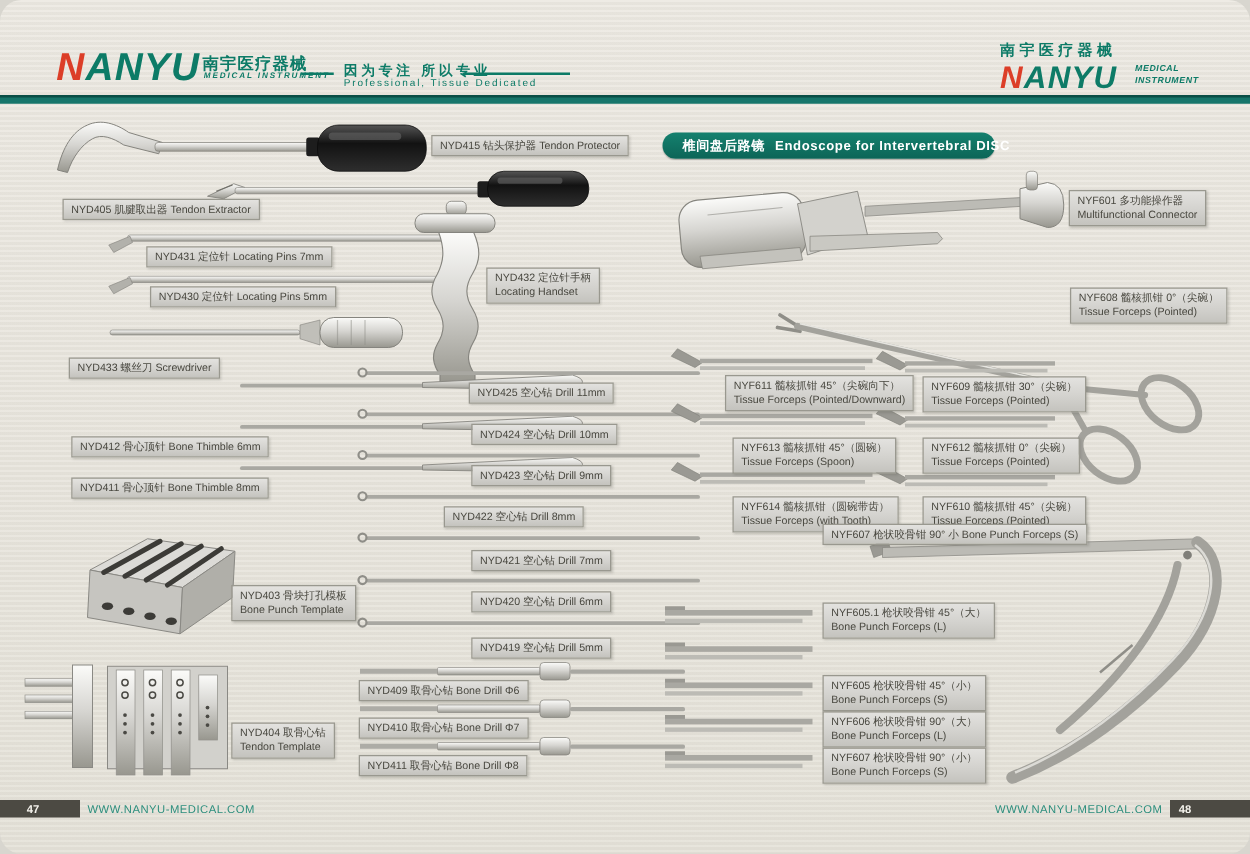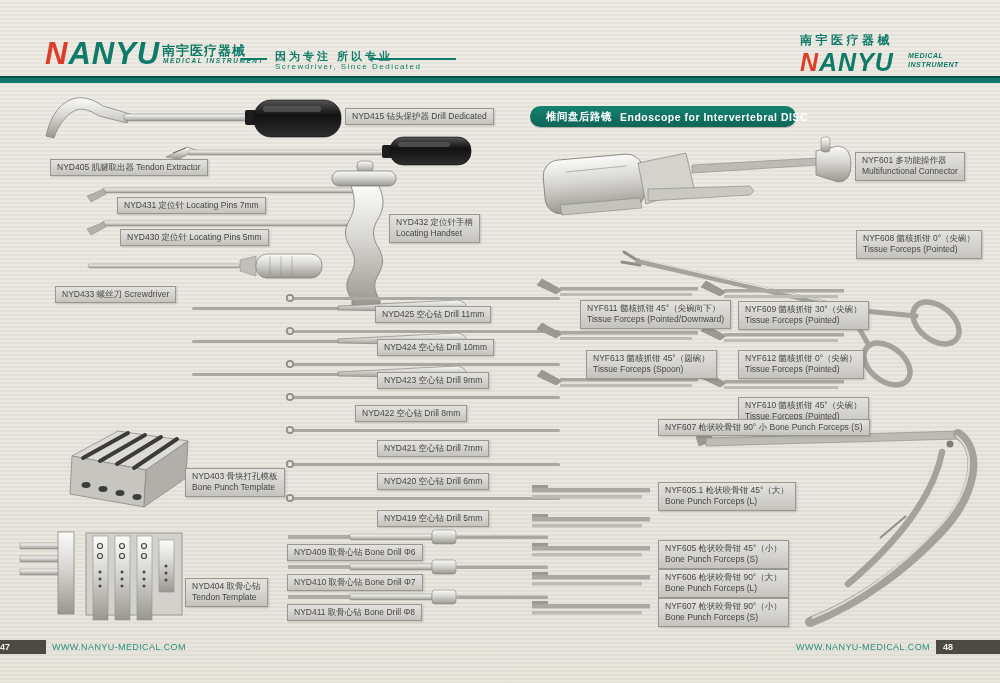--- a/index.html
+++ b/index.html
@@ -1,20 +1,20 @@
 <!DOCTYPE html>
 <html><head>
 <meta charset="utf-8">
 <style>
   html,body{margin:0;padding:0;}
   body{font-family:"Liberation Sans", sans-serif;background:#d8d6cf;}
   .page{position:relative;width:1000px;height:683px;overflow:hidden;
     background:
       repeating-linear-gradient(180deg, rgba(255,255,255,.06) 0 2px, rgba(110,108,98,.05) 2px 4px),
-      linear-gradient(180deg,#edeae3 0%,#e9e6de 55%,#e6e3da 100%);}
+      linear-gradient(180deg,#edeae3 0%,#e9e6de 55%,#e6e3da 100%); border-radius: 17px;}
   
   .top-rule{position:absolute;left:0;top:76px;width:1000px;height:5px;background:#16756a;border-top:2px solid #0a4f47;}
   .hdr-left{position:absolute;left:45px;top:36px;height:40px;}
   .brand-main{position:absolute;left:0;top:2px;font-size:31px;font-weight:bold;font-style:italic;letter-spacing:1px;color:#0d7b67;line-height:1;}
   .brand-main .n{color:#dc3e28;}
   .brand-cn{position:absolute;left:117px;top:6px;color:#0d7b67;font-weight:bold;font-size:13px;letter-spacing:1px;white-space:nowrap;}
   .brand-sub{position:absolute;left:118px;top:21px;color:#0d7b67;font-weight:bold;font-style:italic;font-size:6.5px;letter-spacing:1.5px;white-space:nowrap;}
   .tag-dash{position:absolute;left:196px;top:22px;width:26px;height:2px;background:#0d7b67;}
   .tagline-cn{position:absolute;left:230px;top:13px;color:#0d7b67;font-weight:bold;font-size:11px;letter-spacing:3px;white-space:nowrap;}
   .tagline-en{position:absolute;left:230px;top:26px;color:#0d7b67;font-size:8px;letter-spacing:1.5px;white-space:nowrap;}
@@ -31,37 +31,37 @@
   .label{position:absolute;background:linear-gradient(180deg,#e3e2df 0%,#d3d2ce 55%,#c4c3be 100%);
     border:1px solid #99988f;color:#48473f;font-size:8.5px;line-height:1.35;padding:2px 6px;
     white-space:nowrap;box-shadow:1px 1px 2px rgba(80,78,70,.25);}
   .label span{display:block;}
   .label span:empty{display:none;}
   
   .footer-left,.footer-right{position:absolute;top:640px;height:14px;display:flex;align-items:center;}
   .footer-left{left:0;}
   .footer-right{right:0;}
   .pagebar{background:#4c4a43;color:#f4f2ec;font-size:9px;font-weight:bold;height:14px;line-height:14px;}
-  .pagebar.l{width:46px;text-align:left;padding-right:11px;box-sizing:border-box;}
+  .pagebar.l{width:64px;text-align:center;padding-right:11px;box-sizing:border-box;}
   .pagebar.r{width:64px;text-align:left;padding-left:7px;box-sizing:border-box;}
   .url{color:#2c8e7d;font-size:9px;font-weight:normal;letter-spacing:.4px;margin:0 6px;}
   svg.art{position:absolute;left:0;top:0;}
 </style>
 </head>
 <body>
 
 <div class="page">
 
   <div class="hdr-left">
     <div class="brand-main"><span class="n">N</span><span>ANYU</span></div>
     <div class="brand-cn">南宇医疗器械</div>
     <div class="brand-sub">MEDICAL INSTRUMENT</div>
     <div class="tag-dash"></div>
     <div class="tagline-cn">因为专注 所以专业</div>
-    <div class="tagline-en">Screwdriver, Since Dedicated</div>
+    <div class="tagline-en">Professional, Tissue Dedicated</div>
     <div class="tag-line"></div>
   </div>
 
   <div class="hdr-right">
     <div class="cn">南宇医疗器械</div>
     <div class="row">
       <span class="brand2"><span class="n">N</span><span>ANYU</span></span>
       <span class="sub2"><span>MEDICAL</span><br><span>INSTRUMENT</span></span>
     </div>
   </div>
@@ -277,38 +277,44 @@
       <circle cx="950" cy="444" r="3.5" fill="#7f7e78"></circle>
     </g>
   </svg>
 
   <div class="section-title">
     <span>椎间盘后路镜</span>
     <span>Endoscope for Intervertebral DISC</span>
   </div>
 
   <div class="label" style="left:345px;top:108px">
-      <span>NYD415 钻头保护器 Drill Dedicated</span>
+      <span>NYD415 钻头保护器 Tendon Protector</span>
     </div>
   <div class="label" style="left:50px;top:159px">
       <span>NYD405 肌腱取出器 Tendon Extractor</span>
     </div>
   <div class="label" style="left:117px;top:197px">
       <span>NYD431 定位针 Locating Pins  7mm</span>
     </div>
   <div class="label" style="left:120px;top:229px">
       <span>NYD430 定位针 Locating Pins  5mm</span>
     </div>
   <div class="label" style="left:389px;top:214px">
       <span>NYD432 定位针手柄</span>
       <span>Locating Handset</span>
     </div>
   <div class="label" style="left:55px;top:286px">
       <span>NYD433 螺丝刀 Screwdriver</span>
     </div>
+  <div class="label" style="left:57px;top:349px">
+      <span>NYD412 骨心顶针 Bone Thimble  6mm</span>
+    </div>
+  <div class="label" style="left:57px;top:382px">
+      <span>NYD411 骨心顶针 Bone Thimble  8mm</span>
+    </div>
   <div class="label" style="left:375px;top:306px">
       <span>NYD425 空心钻 Drill  11mm</span>
     </div>
   <div class="label" style="left:377px;top:339px">
       <span>NYD424 空心钻 Drill  10mm</span>
     </div>
   <div class="label" style="left:377px;top:372px">
       <span>NYD423 空心钻 Drill  9mm</span>
     </div>
   <div class="label" style="left:355px;top:405px">
@@ -357,20 +363,24 @@
       <span>NYF609 髓核抓钳 30°（尖碗）</span>
       <span>Tissue Forceps (Pointed)</span>
     </div>
   <div class="label" style="left:586px;top:350px">
       <span>NYF613 髓核抓钳 45°（圆碗）</span>
       <span>Tissue Forceps (Spoon)</span>
     </div>
   <div class="label" style="left:738px;top:350px">
       <span>NYF612 髓核抓钳 0°（尖碗）</span>
       <span>Tissue Forceps (Pointed)</span>
+    </div>
+  <div class="label" style="left:586px;top:397px">
+      <span>NYF614 髓核抓钳（圆碗带齿）</span>
+      <span>Tissue Forceps (with Tooth)</span>
     </div>
   <div class="label" style="left:738px;top:397px">
       <span>NYF610 髓核抓钳 45°（尖碗）</span>
       <span>Tissue Forceps (Pointed)</span>
     </div>
   <div class="label" style="left:658px;top:419px">
       <span>NYF607 枪状咬骨钳 90° 小  Bone Punch Forceps (S)</span>
     </div>
   <div class="label" style="left:658px;top:482px">
       <span>NYF605.1 枪状咬骨钳 45°（大）</span>

